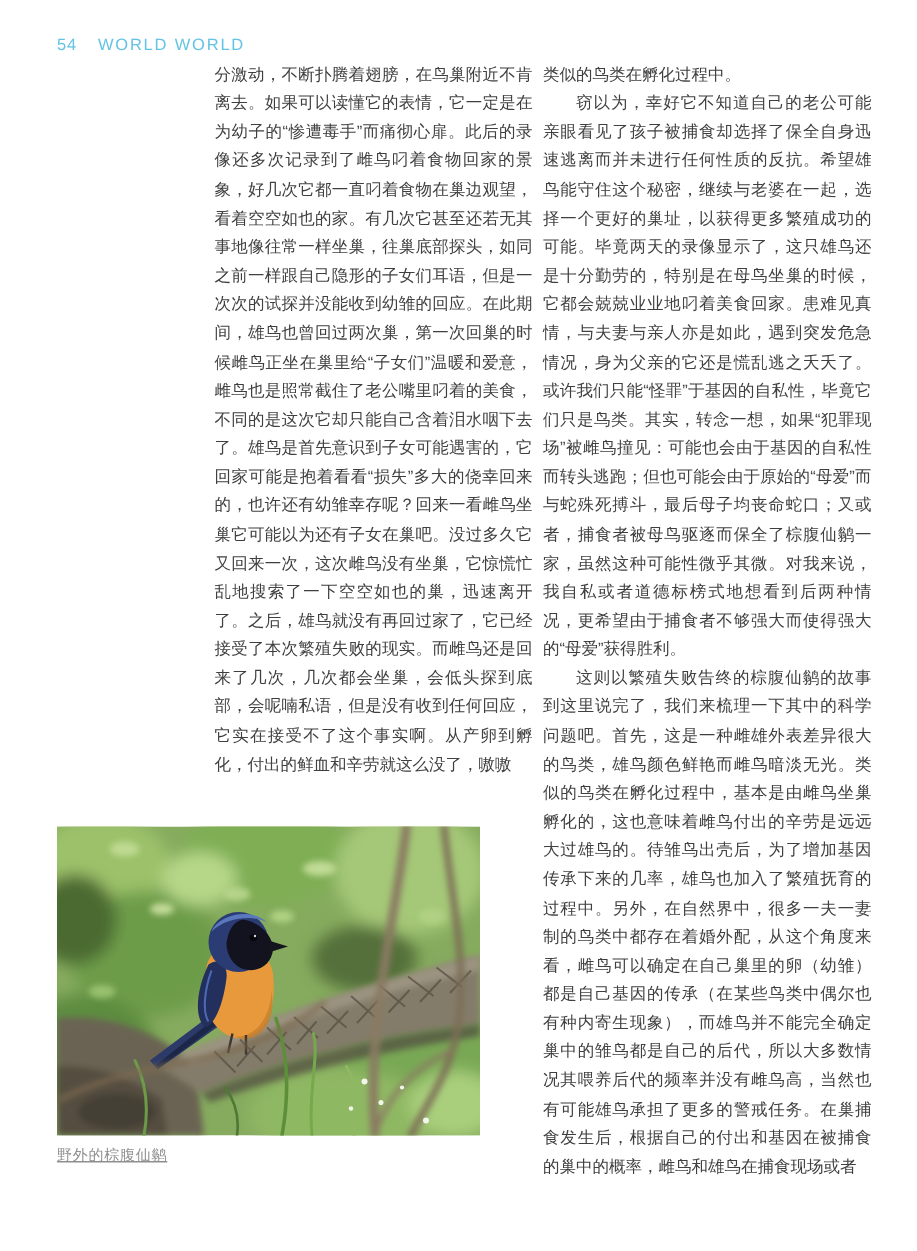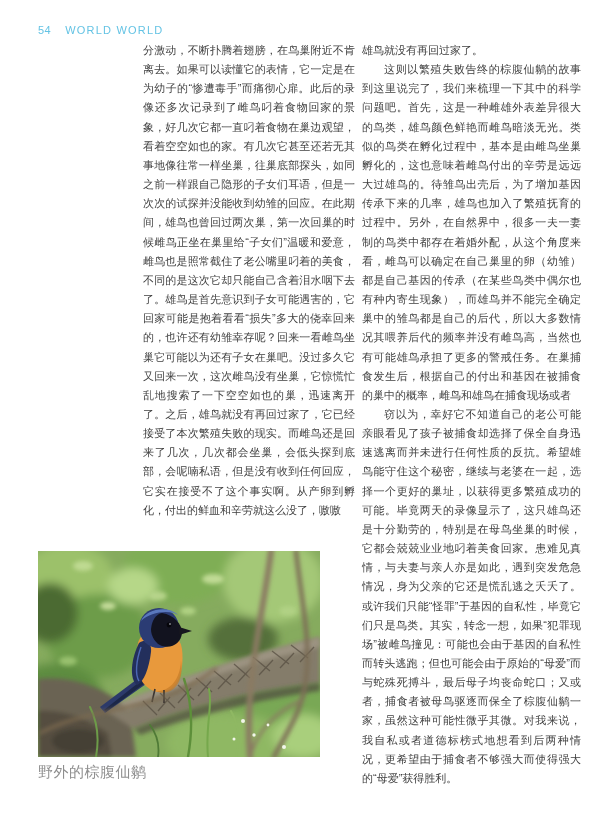--- a/index.html
+++ b/index.html
@@ -22,40 +22,41 @@
     text-align:justify;
     margin-left:16px;
   }
   .col p{margin:0;}
   .col p.indent{text-indent:2em;}
   .col-left{left:127px;width:212px;}
   .col-right{left:346px;width:219px;}
   .photo-block{position:absolute;left:38px;top:551px;width:282px;}
   .photo-block svg{display:block;width:282px;height:206px;}
   .photo-caption{
-    margin-top:6px;font-size:15px;color:var(--caption,#8f8f8f);
+    margin-top:6px;font-size:10px;color:var(--caption,#8f8f8f);
     letter-spacing:0.5px;
+    text-decoration:underline;
   }
 </style>
 </head>
 <body>
 
 <div class="page-header">
   <span class="pgnum">54</span>
   <span>WORLD WORLD</span>
 </div>
 
 <div class="col col-left">
   <p>分激动，不断扑腾着翅膀，在鸟巢附近不肯离去。如果可以读懂它的表情，它一定是在为幼子的“惨遭毒手”而痛彻心扉。此后的录像还多次记录到了雌鸟叼着食物回家的景象，好几次它都一直叼着食物在巢边观望，看着空空如也的家。有几次它甚至还若无其事地像往常一样坐巢，往巢底部探头，如同之前一样跟自己隐形的子女们耳语，但是一次次的试探并没能收到幼雏的回应。在此期间，雄鸟也曾回过两次巢，第一次回巢的时候雌鸟正坐在巢里给“子女们”温暖和爱意，雌鸟也是照常截住了老公嘴里叼着的美食，不同的是这次它却只能自己含着泪水咽下去了。雄鸟是首先意识到子女可能遇害的，它回家可能是抱着看看“损失”多大的侥幸回来的，也许还有幼雏幸存呢？回来一看雌鸟坐巢它可能以为还有子女在巢吧。没过多久它又回来一次，这次雌鸟没有坐巢，它惊慌忙乱地搜索了一下空空如也的巢，迅速离开了。之后，雄鸟就没有再回过家了，它已经接受了本次繁殖失败的现实。而雌鸟还是回来了几次，几次都会坐巢，会低头探到底部，会呢喃私语，但是没有收到任何回应，它实在接受不了这个事实啊。从产卵到孵化，付出的鲜血和辛劳就这么没了，嗷嗷</p>
 </div>
 
 <div class="col col-right">
-  <p>雄鸟就没有再回过家了。</p>
+  <p>类似的鸟类在孵化过程中。</p>
+  <p class="indent">窃以为，幸好它不知道自己的老公可能亲眼看见了孩子被捕食却选择了保全自身迅速逃离而并未进行任何性质的反抗。希望雄鸟能守住这个秘密，继续与老婆在一起，选择一个更好的巢址，以获得更多繁殖成功的可能。毕竟两天的录像显示了，这只雄鸟还是十分勤劳的，特别是在母鸟坐巢的时候，它都会兢兢业业地叼着美食回家。患难见真情，与夫妻与亲人亦是如此，遇到突发危急情况，身为父亲的它还是慌乱逃之夭夭了。或许我们只能“怪罪”于基因的自私性，毕竟它们只是鸟类。其实，转念一想，如果“犯罪现场”被雌鸟撞见：可能也会由于基因的自私性而转头逃跑；但也可能会由于原始的“母爱”而与蛇殊死搏斗，最后母子均丧命蛇口；又或者，捕食者被母鸟驱逐而保全了棕腹仙鹟一家，虽然这种可能性微乎其微。对我来说，我自私或者道德标榜式地想看到后两种情况，更希望由于捕食者不够强大而使得强大的“母爱”获得胜利。</p>
   <p class="indent">这则以繁殖失败告终的棕腹仙鹟的故事到这里说完了，我们来梳理一下其中的科学问题吧。首先，这是一种雌雄外表差异很大的鸟类，雄鸟颜色鲜艳而雌鸟暗淡无光。类似的鸟类在孵化过程中，基本是由雌鸟坐巢孵化的，这也意味着雌鸟付出的辛劳是远远大过雄鸟的。待雏鸟出壳后，为了增加基因传承下来的几率，雄鸟也加入了繁殖抚育的过程中。另外，在自然界中，很多一夫一妻制的鸟类中都存在着婚外配，从这个角度来看，雌鸟可以确定在自己巢里的卵（幼雏）都是自己基因的传承（在某些鸟类中偶尔也有种内寄生现象），而雄鸟并不能完全确定巢中的雏鸟都是自己的后代，所以大多数情况其喂养后代的频率并没有雌鸟高，当然也有可能雄鸟承担了更多的警戒任务。在巢捕食发生后，根据自己的付出和基因在被捕食的巢中的概率，雌鸟和雄鸟在捕食现场或者</p>
-  <p class="indent">窃以为，幸好它不知道自己的老公可能亲眼看见了孩子被捕食却选择了保全自身迅速逃离而并未进行任何性质的反抗。希望雄鸟能守住这个秘密，继续与老婆在一起，选择一个更好的巢址，以获得更多繁殖成功的可能。毕竟两天的录像显示了，这只雄鸟还是十分勤劳的，特别是在母鸟坐巢的时候，它都会兢兢业业地叼着美食回家。患难见真情，与夫妻与亲人亦是如此，遇到突发危急情况，身为父亲的它还是慌乱逃之夭夭了。或许我们只能“怪罪”于基因的自私性，毕竟它们只是鸟类。其实，转念一想，如果“犯罪现场”被雌鸟撞见：可能也会由于基因的自私性而转头逃跑；但也可能会由于原始的“母爱”而与蛇殊死搏斗，最后母子均丧命蛇口；又或者，捕食者被母鸟驱逐而保全了棕腹仙鹟一家，虽然这种可能性微乎其微。对我来说，我自私或者道德标榜式地想看到后两种情况，更希望由于捕食者不够强大而使得强大的“母爱”获得胜利。</p>
 </div>
 
 <div class="photo-block">
   <svg viewBox="0 0 282 206" preserveAspectRatio="none" aria-hidden="true">
     <defs>
       <filter id="soft" x="-40%" y="-40%" width="180%" height="180%">
         <feGaussianBlur stdDeviation="5"></feGaussianBlur>
       </filter>
       <filter id="soft2" x="-40%" y="-40%" width="180%" height="180%">
         <feGaussianBlur stdDeviation="2.2"></feGaussianBlur>

